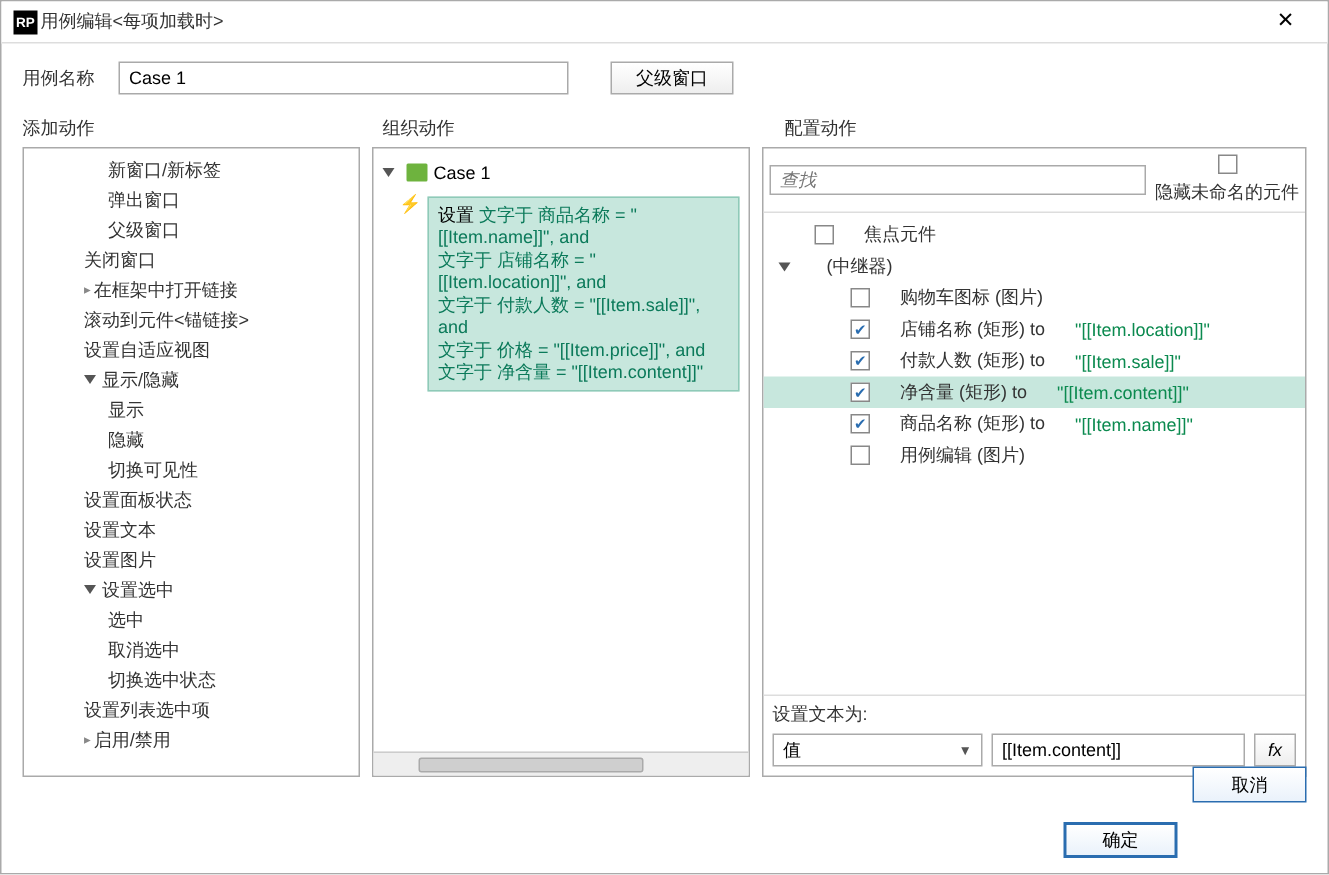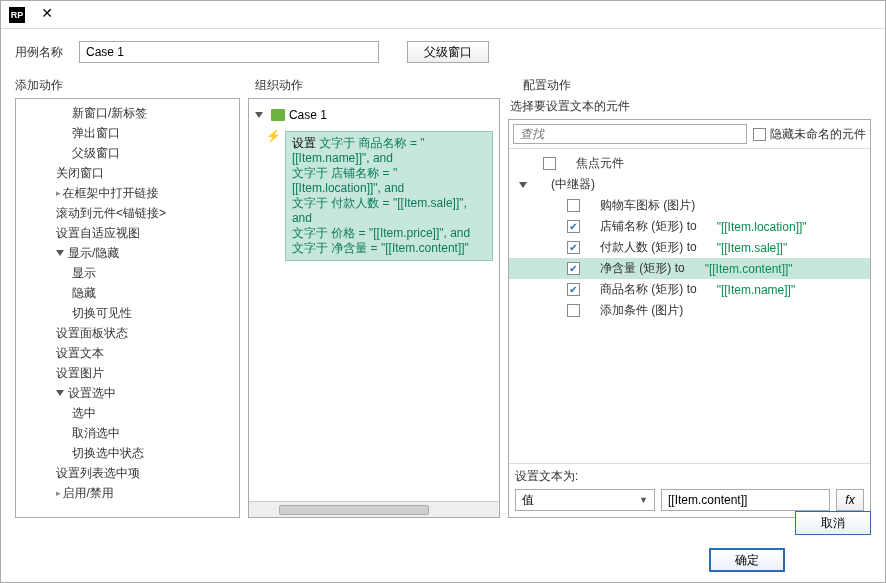--- a/index.html
+++ b/index.html
@@ -34,21 +34,21 @@
 .folder-icon { width:14px; height:12px; background:#6eb33e; border-radius:1px; }
 .bolt-icon { width:12px; text-align:center; color:#777; font-size:12px; }
 .action-block { margin: 2px 0 0 30px; background: #c7e7dd; border:1px solid #8fcab8; padding: 4px 6px; line-height: 15px; }
 .action-block .kw { color:#0b7a5a; }
 .scrollbar-x { height:16px; background:#eee; border-top:1px solid #ccc; display:flex; align-items:center; }
 .sb-thumb { margin-left:30px; width:150px; height:10px; background:#cfcfcf; border:1px solid #aaa; border-radius:2px; }
 .right-top-label { color:#333; padding: 0 0 4px 2px; }
 .right-box { border:1px solid #aaa; background:#fff; display:flex; flex-direction:column; flex:1; min-height:0; }
 .search-row { display:flex; align-items:center; padding:4px; gap:6px; border-bottom:1px solid #ddd; }
 .search-input { flex:1; height:20px; border:1px solid #aaa; padding:0 6px; font-style:italic; color:#888; }
-.hide-chk { display:flex; align-items:center; gap:4px; font-size:11px; color:#333; }
+.hide-chk { display:flex; align-items:center; gap:4px; font-size:11px; color:#333;flex-direction:column; }
 .chk { width:13px; height:13px; border:1px solid #888; background:#fff; display:inline-flex; align-items:center; justify-content:center; font-size:10px; color:#2a6db0; }
 .chk.checked::after { content:"✔"; }
 .rtree { flex:1; overflow:auto; padding:4px 0; }
 .r-row { display:flex; align-items:center; height:21px; padding-left:10px; gap:20px; cursor:pointer; }
 .r-row.d1 { padding-left: 34px; }
 .r-row.d2 { padding-left: 58px; }
 .r-row.sel { background:#c7e7dd; }
 .r-label { color:#333; }
 .r-green { color:#0b8a4f; }
 .set-row { border-top:1px solid #ddd; padding:4px 6px 6px; }
@@ -61,20 +61,21 @@
 .footer { display:flex; justify-content:flex-end; gap:10px; padding: 8px 14px 10px; }
 .footer button { width:76px; height:24px; border:1px solid #2a6db0; background:linear-gradient(#fff,#eaf2fb); cursor:pointer; }
 .footer button.primary { border:2px solid #2a6db0;margin-top:37px; }
 </style>
 </head>
 <body>
 
 <div class="dialog">
   <div class="titlebar">
     <div class="app-icon">RP</div>
+    <div class="titlebar-text">用例编辑&lt;每项加载时&gt;</div>
     <div class="close-btn">✕</div>
   </div>
 
   <div class="name-row">
     <label>用例名称</label>
     <input class="name-input" value="Case 1" style="">
     <button class="add-cond">父级窗口</button>
   </div>
 
   <div class="cols-header">
@@ -172,21 +173,20 @@
             <span class="kw">文字于 净含量 = "[[Item.content]]"</span>
           </div>
         </div>
       </div>
       <div class="scrollbar-x">
           <div class="sb-thumb"></div>
         </div>
     </div>
 
     <div class="panel-right">
-      <div class="right-top-label">选择要设置文本的元件</div>
       <div class="right-box">
         <div class="search-row">
           <input class="search-input" placeholder="查找" style="">
           <label class="hide-chk">
             <span class="chk"></span>
             <span>隐藏未命名的元件</span>
           </label>
         </div>
         <div class="rtree" id="right-tree">
             <div class="r-row d1">
@@ -216,21 +216,21 @@
               <span class="r-label">净含量 (矩形) to </span>
               <span class="r-green">"[[Item.content]]"</span>
             </div>
             <div class="r-row d2">
               <span class="chk checked"></span>
               <span class="r-label">商品名称 (矩形) to </span>
               <span class="r-green">"[[Item.name]]"</span>
             </div>
             <div class="r-row d2">
               <span class="chk"></span>
-              <span class="r-label">添加条件 (图片)</span>
+              <span class="r-label">用例编辑 (图片)</span>
             </div>
           </div>
         <div class="set-row">
           <span class="lbl">设置文本为:</span>
           <div class="set-controls">
             <div class="combo">
               <span>值</span>
               <span class="dd">▼</span>
             </div>
             <input class="val-input" value="[[Item.content]]" style="">

